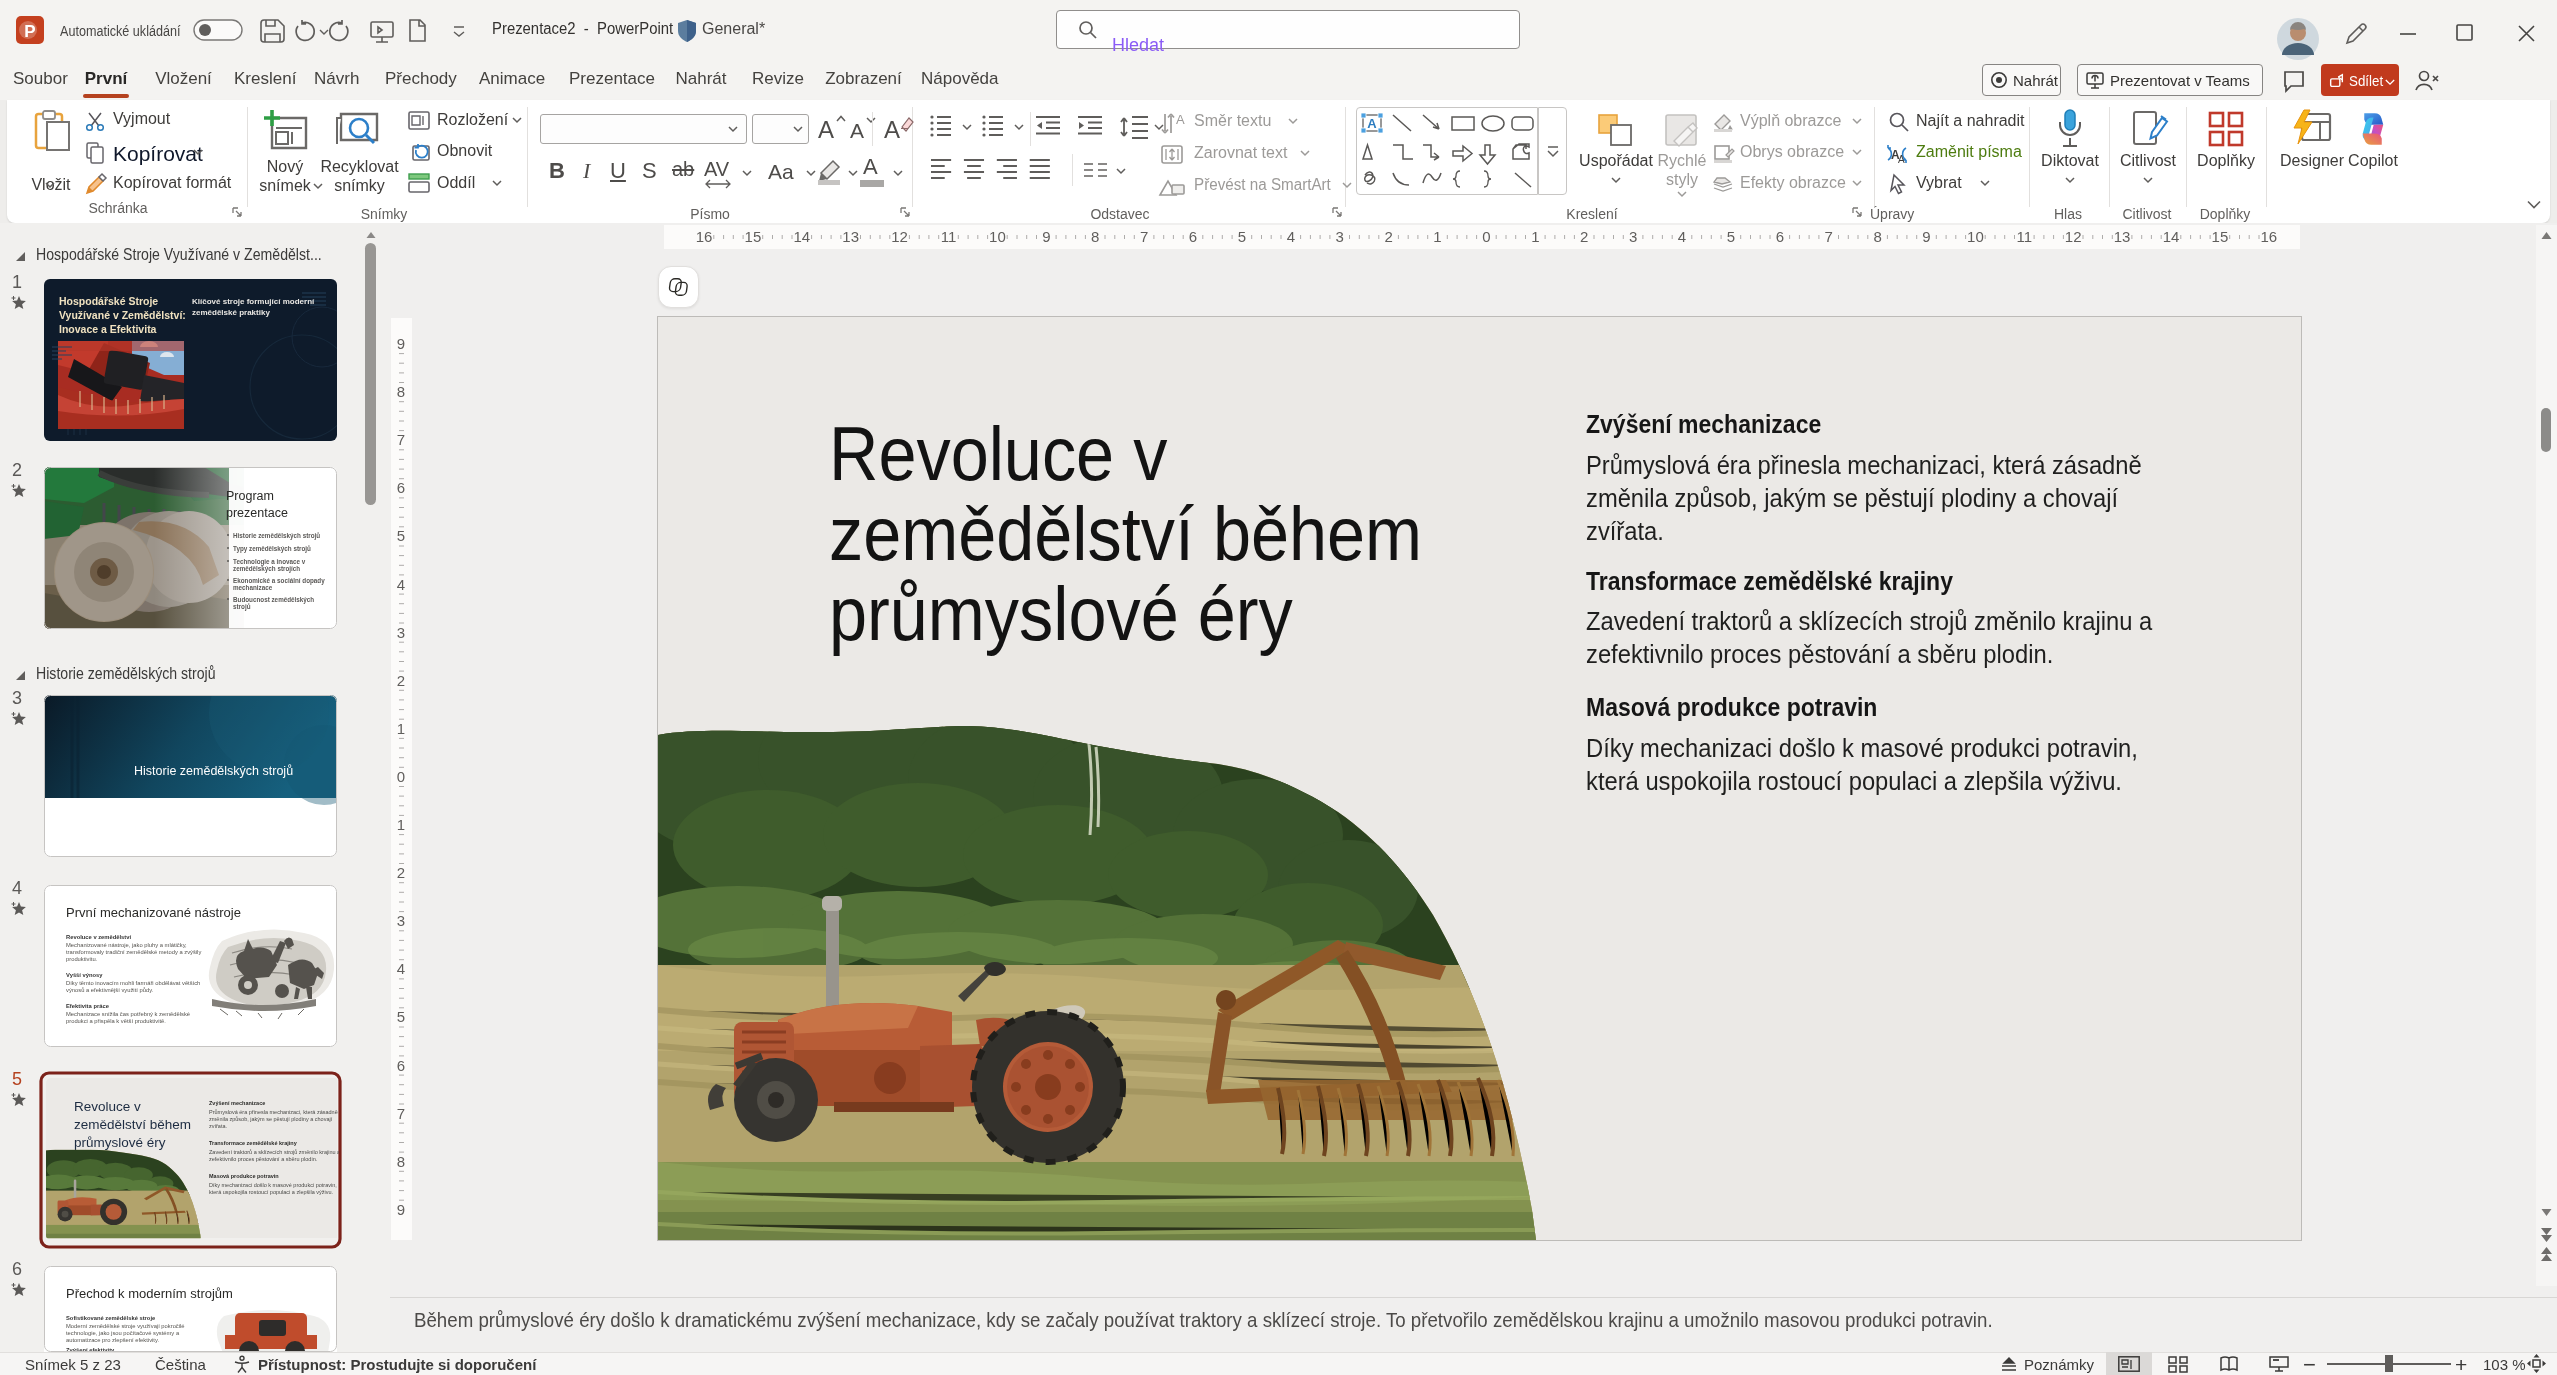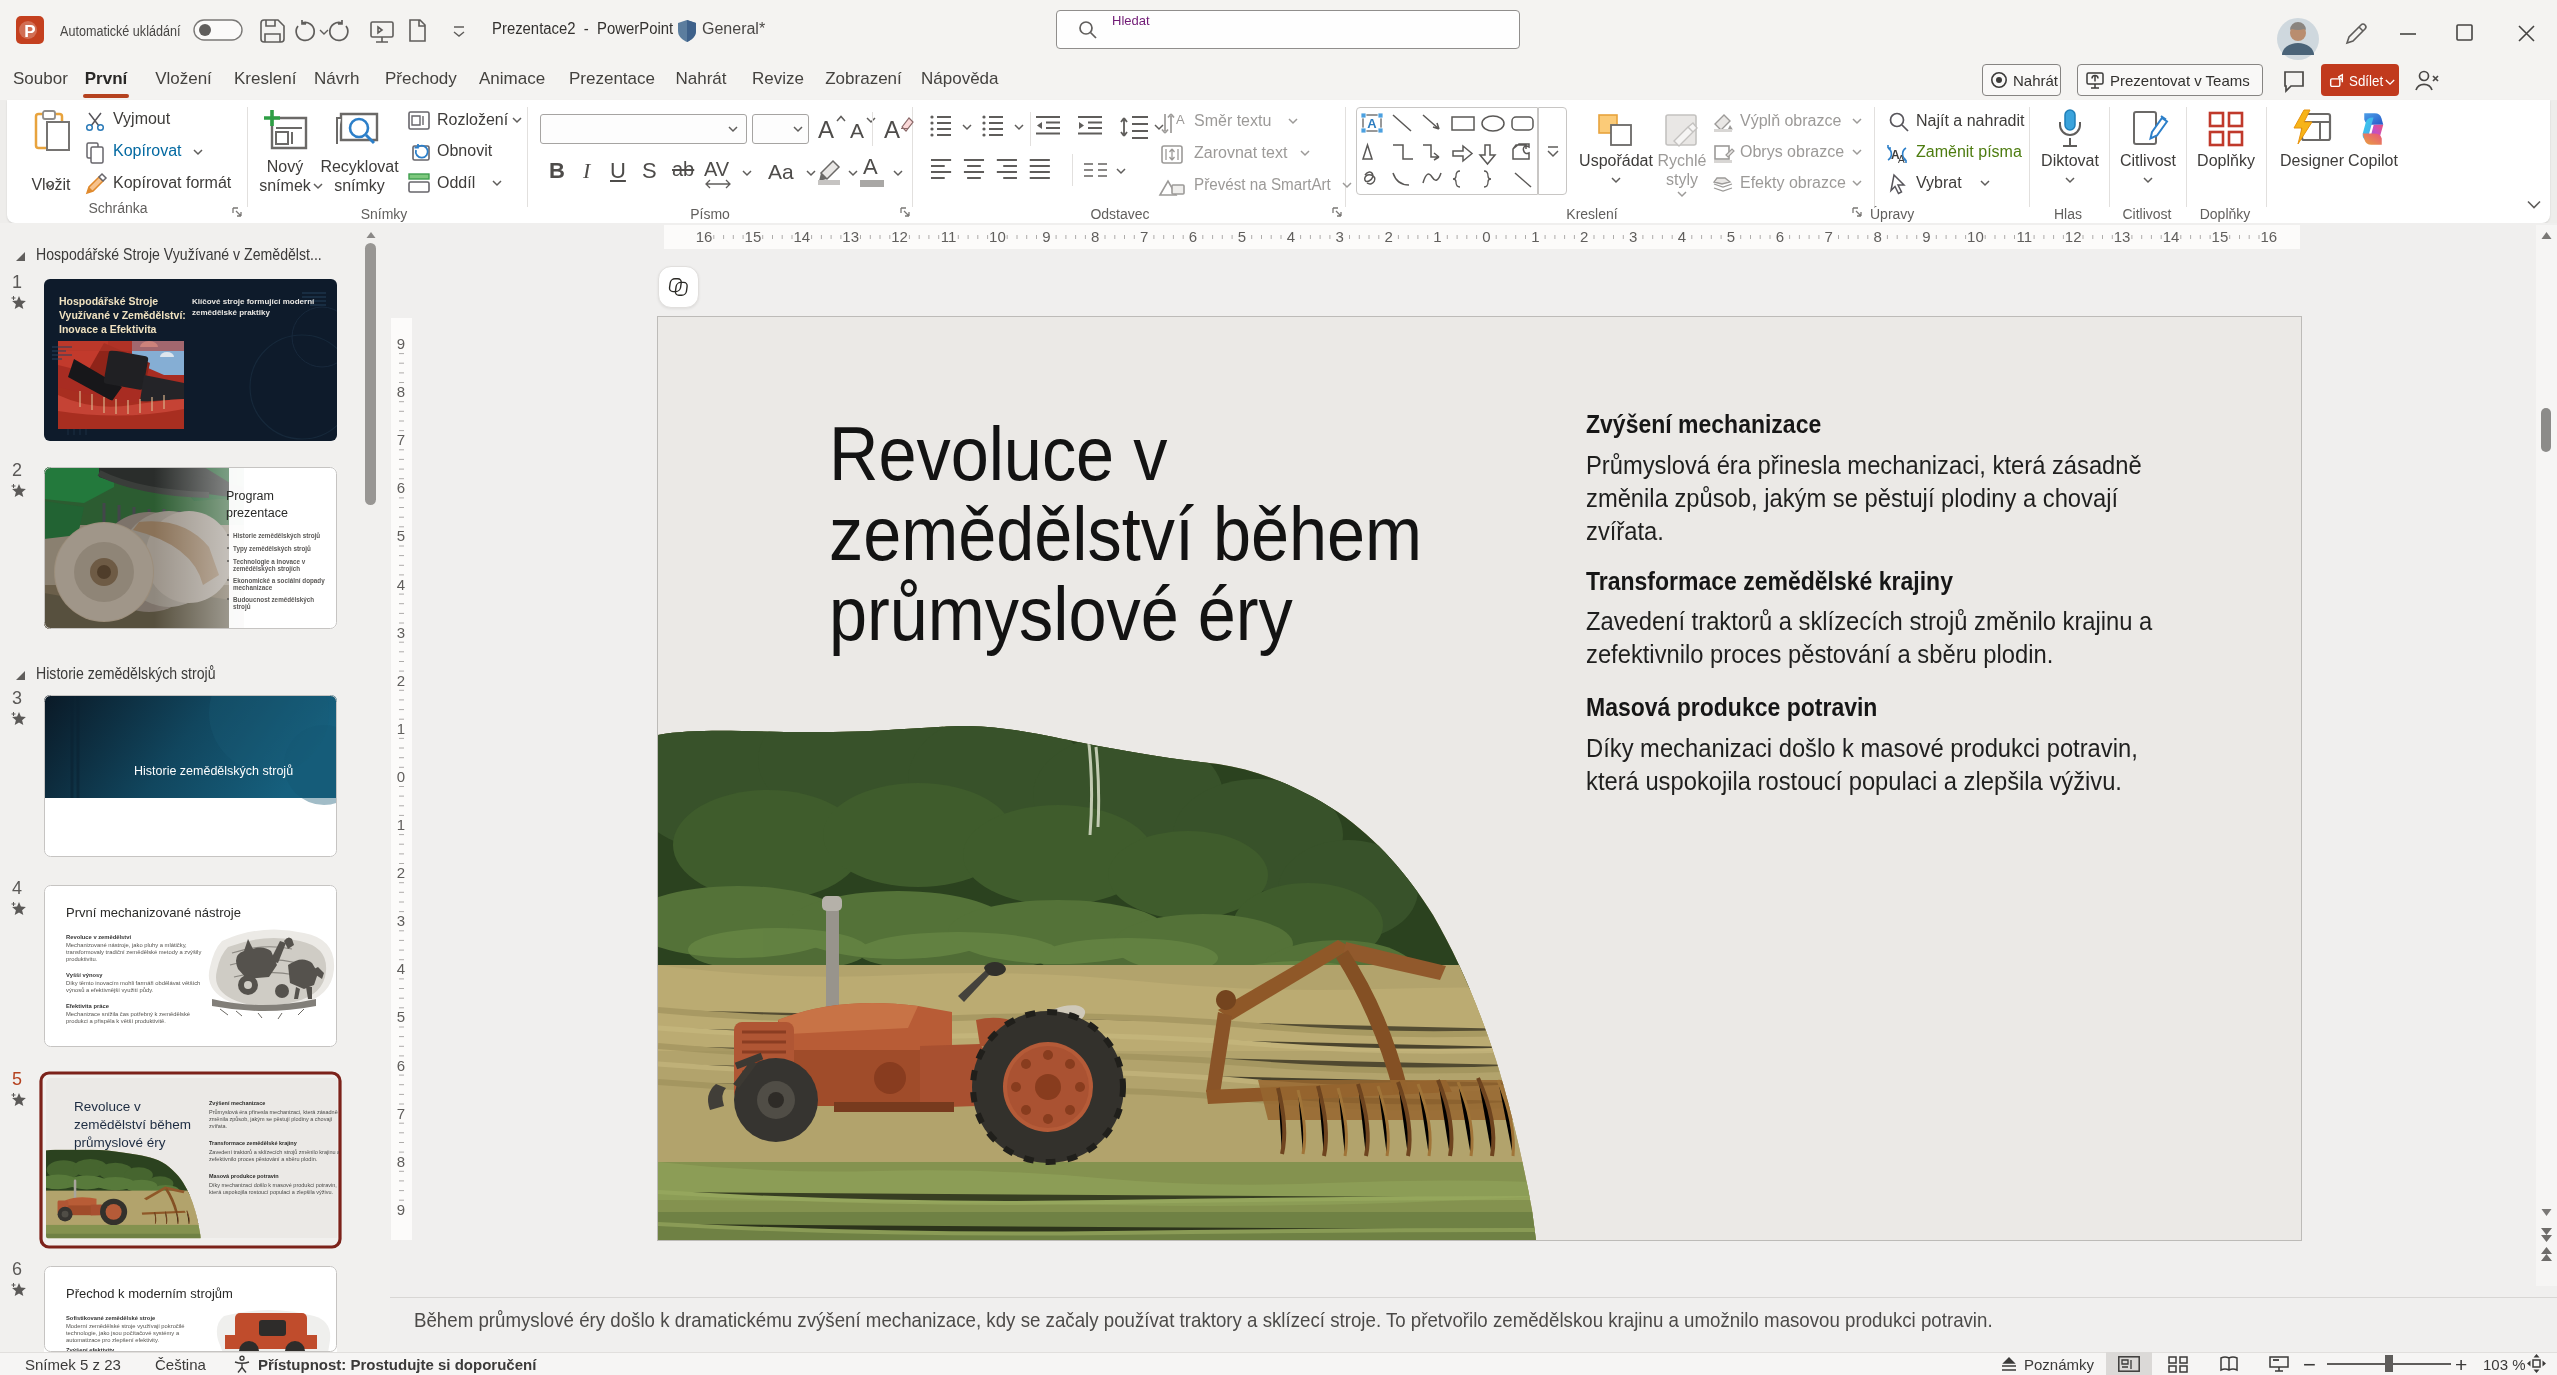--- a/index.html
+++ b/index.html
@@ -37,21 +37,21 @@
 <svg class="abs" style="left:676px;top:19px" width="22" height="24" viewBox="0 0 22 24">
 <path d="M11 1 l9 3 v8 c0 6 -5 9 -9 11 c-4 -2 -9 -5 -9 -11 v-8 z" fill="#5b7d9e"></path>
 <path d="M11 1 l9 3 v8 c0 6 -5 9 -9 11 z" fill="#3e618a"></path>
 </svg>
 <div class="tx" style="left:702px;top:20px;font-size:16px;color:#494745;">General*</div>
 <div class="abs" style="left:1056px;top:10px;width:464px;height:39px;background:#fefefe;border:1px solid #908e8c;border-radius:4px;"></div>
 <svg class="abs" style="left:1078px;top:20px" width="20" height="20" viewBox="0 0 20 20">
 <circle cx="8" cy="8" r="6" fill="none" stroke="#605e5c" stroke-width="1.7"></circle>
 <path d="M12.5 12.5 L18 18" stroke="#605e5c" stroke-width="1.7"></path>
 </svg>
-<div class="tx" style="left:1112px;top:13px;font-size:13px;color:#701a75;">Hledat</div>
+<div class="tx" style="left:1112px;top:35px;font-size:18px;color:#8b5cf6;">Hledat</div>
 <svg class="abs" style="left:2276px;top:17px" width="44" height="44" viewBox="0 0 44 44">
 <circle cx="22" cy="22" r="21" fill="#cfd8de"></circle>
 <circle cx="22" cy="16" r="8" fill="#b98d6f"></circle>
 <path d="M6 38 a16 12 0 0 1 32 0 z" fill="#4a6378"></path>
 <path d="M14 13 a8 8 0 0 1 16 0 l-2 -1 a10 4 0 0 1 -12 0 z" fill="#8a8580"></path>
 </svg>
 <svg class="abs" style="left:2343px;top:21px" width="26" height="26" viewBox="0 0 26 26">
 <g fill="none" stroke="#5f5d5b" stroke-width="1.6">
 <path d="M4 22 l2 -6 12 -12 a2.2 2.2 0 0 1 4 4 l-12 12 z"></path>
 <path d="M16 6 l4 4"></path>
@@ -169,21 +169,21 @@
       <circle cx="15.5" cy="16.5" r="2.8" stroke="#2a7ab8"></circle>
 </g>
   </svg>
 <div class="tx" style="left:113px;top:110px;font-size:16px;color:#3e3c3a;">Vyjmout</div>
 <svg class="abs" style="left:85px;top:142px" width="20" height="22" viewBox="0 0 20 22">
 <g fill="#fff" stroke="#67656b" stroke-width="1.5">
 <rect x="2" y="1" width="11" height="15" rx="1.5"></rect>
 <rect x="6" y="5" width="12" height="16" rx="1.5"></rect>
 </g>
   </svg>
-<div class="tx" style="left:113px;top:142px;font-size:16px;color:#0369a1;">Kopírovat</div>
+<div class="tx" style="left:113px;top:142px;font-size:21px;color:#0f172a;">Kopírovat</div>
 <svg class="abs" style="left:193px;top:149px" width="10" height="7" viewBox="0 0 10 7">
     <path d="M1 1 l4 4 4-4" fill="none" stroke="#5f5d5b" stroke-width="1.5"></path>
   </svg>
 <svg class="abs" style="left:84px;top:173px" width="24" height="24" viewBox="0 0 24 24">
 <g>
 <path d="M3 20 l6 -2 10 -10 -4 -4 -10 10 z" fill="#f6c28d" stroke="#e08a2d" stroke-width="1.5"></path>
 <path d="M15 4 l4 4 3 -3 -4 -4 z" fill="#fff" stroke="#67656b" stroke-width="1.5"></path>
 <path d="M3 20 l2 -6 4 4 z" fill="#e08a2d"></path>
 </g>
   </svg>

